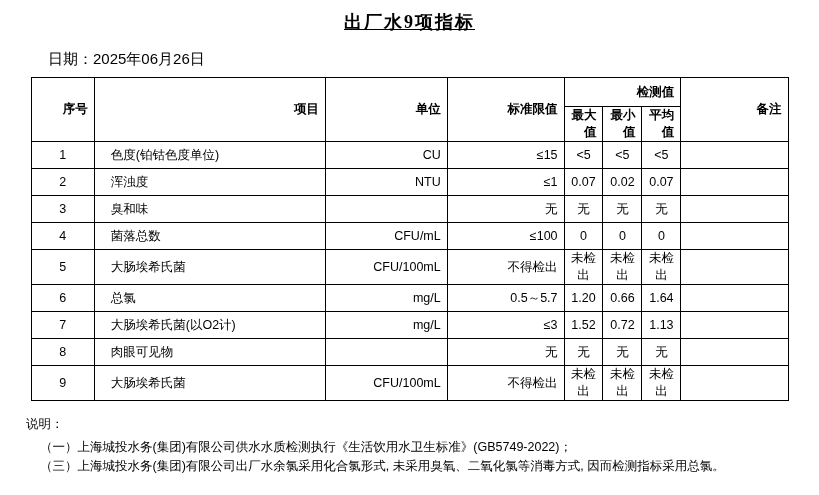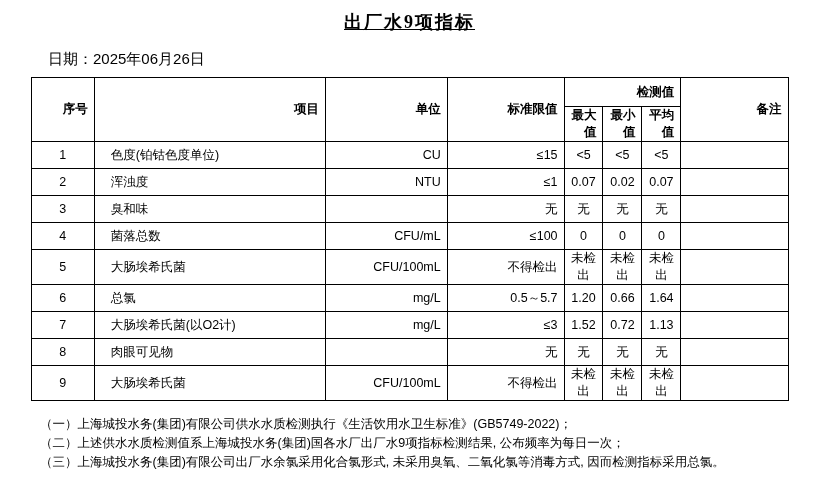--- a/index.html
+++ b/index.html
@@ -192,18 +192,18 @@
         <td class="c-limit">不得检出</td>
         <td class="c-val">未检出</td>
         <td class="c-val">未检出</td>
         <td class="c-val">未检出</td>
         <td class="c-remark"></td>
       </tr>
     </tbody>
   </table>
 
   <div class="notes">
+    <div class="label">说明：</div>
     <div class="note-row">（一）上海城投水务(集团)有限公司供水水质检测执行《生活饮用水卫生标准》(GB5749-2022)；</div>
-    <div class="note-row">（二）上述供水水质检测值系上海城投水务(集团)国各水厂出厂水9项指标检测结果, 公布频率为每日一次；</div>
     <div class="note-row">（三）上海城投水务(集团)有限公司出厂水余氯采用化合氯形式, 未采用臭氧、二氧化氯等消毒方式, 因而检测指标采用总氯。</div>
   </div>
 
 </div>
 
 </body></html>

